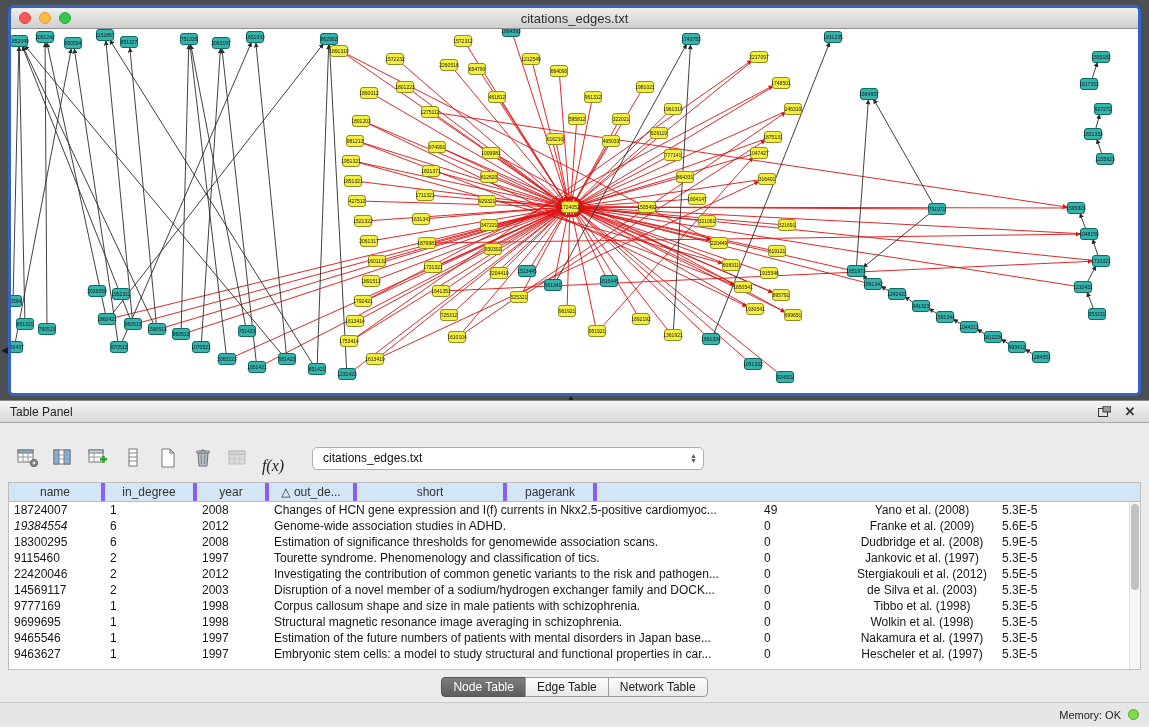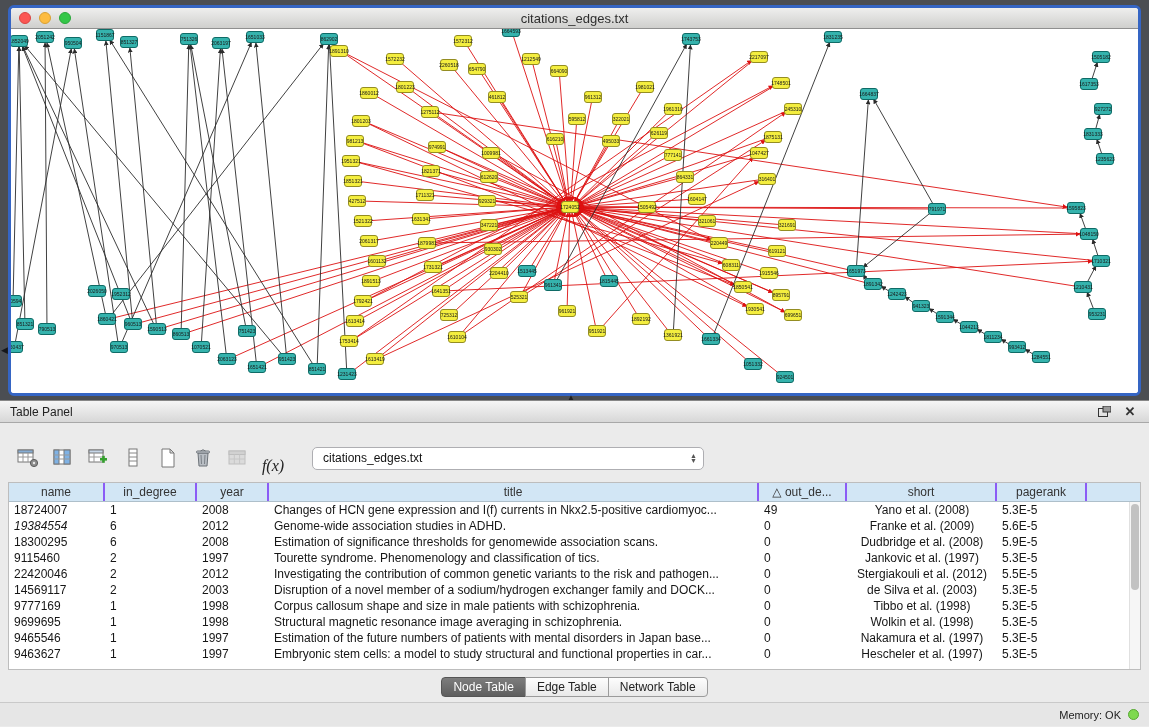--- a/index.html
+++ b/index.html
@@ -43,21 +43,21 @@
   .combo { margin-left:18px; width:392px; height:23px; background:#fff; border:1px solid #aeaeb2;
     border-radius:5px; display:flex; align-items:center; padding:0 6px 0 10px; font-size:12px; color:#111; }
   .combo .cv { flex:1; }
   .combo .arrows { display:flex; flex-direction:column; align-items:center; color:#555;
     font-size:7px; line-height:5px; }
 
   
   .table-wrap { position:relative; margin:9px 8px 0 8px; height:188px; background:#fff;
     border:1px solid #bdbdbd; overflow:hidden; }
   .thead { display:flex; height:19px; background:#d2e6f5; border-bottom:1px solid #aebfca; }
-  .th { height:100%; border-right:2px solid #8b5cf6; font-size:12px; color:#333;
+  .th { height:100%; border-right:4px solid #8b5cf6; font-size:12px; color:#333;
     display:flex; align-items:center; justify-content:center; overflow:hidden; white-space:nowrap; }
   .th.fill { flex:1; border-right:none; }
   .tbody { position:relative; }
   .tr { display:flex; height:16px; background:#fff; }
   .td { font-size:12px; color:#161616; line-height:16px; padding:0 5px; overflow:hidden;
     white-space:nowrap; text-overflow:ellipsis; }
   .vscroll { position:absolute; top:19px; right:0; bottom:0; width:11px; background:#f6f6f6;
     border-left:1px solid #e0e0e0; }
   .vthumb { position:absolute; top:2px; left:1px; width:8px; height:86px; border-radius:4px; background:#c2c2c2; }
 
@@ -872,21 +872,20 @@
               <span>▼</span>
             </span>
         </div>
       </div>
 
       <div class="table-wrap">
         <div class="thead" id="table-header">
             <div class="th" style="width: 96px;">name</div>
             <div class="th" style="width: 92px;">in_degree</div>
             <div class="th" style="width: 72px;">year</div>
-            <div class="th" style="width: 490px;">title</div>
             <div class="th" style="width: 88px;">△ out_de...</div>
             <div class="th" style="width: 150px;">short</div>
             <div class="th" style="width: 90px;">pagerank</div>
             <div class="th fill"></div>
           </div>
         <div class="tbody" id="table-body">
             <div class="tr">
               <div class="td" style="width: 96px; text-align: left;">18724007</div>
               <div class="td" style="width: 92px; text-align: left;">1</div>
               <div class="td" style="width: 72px; text-align: left;">2008</div>

